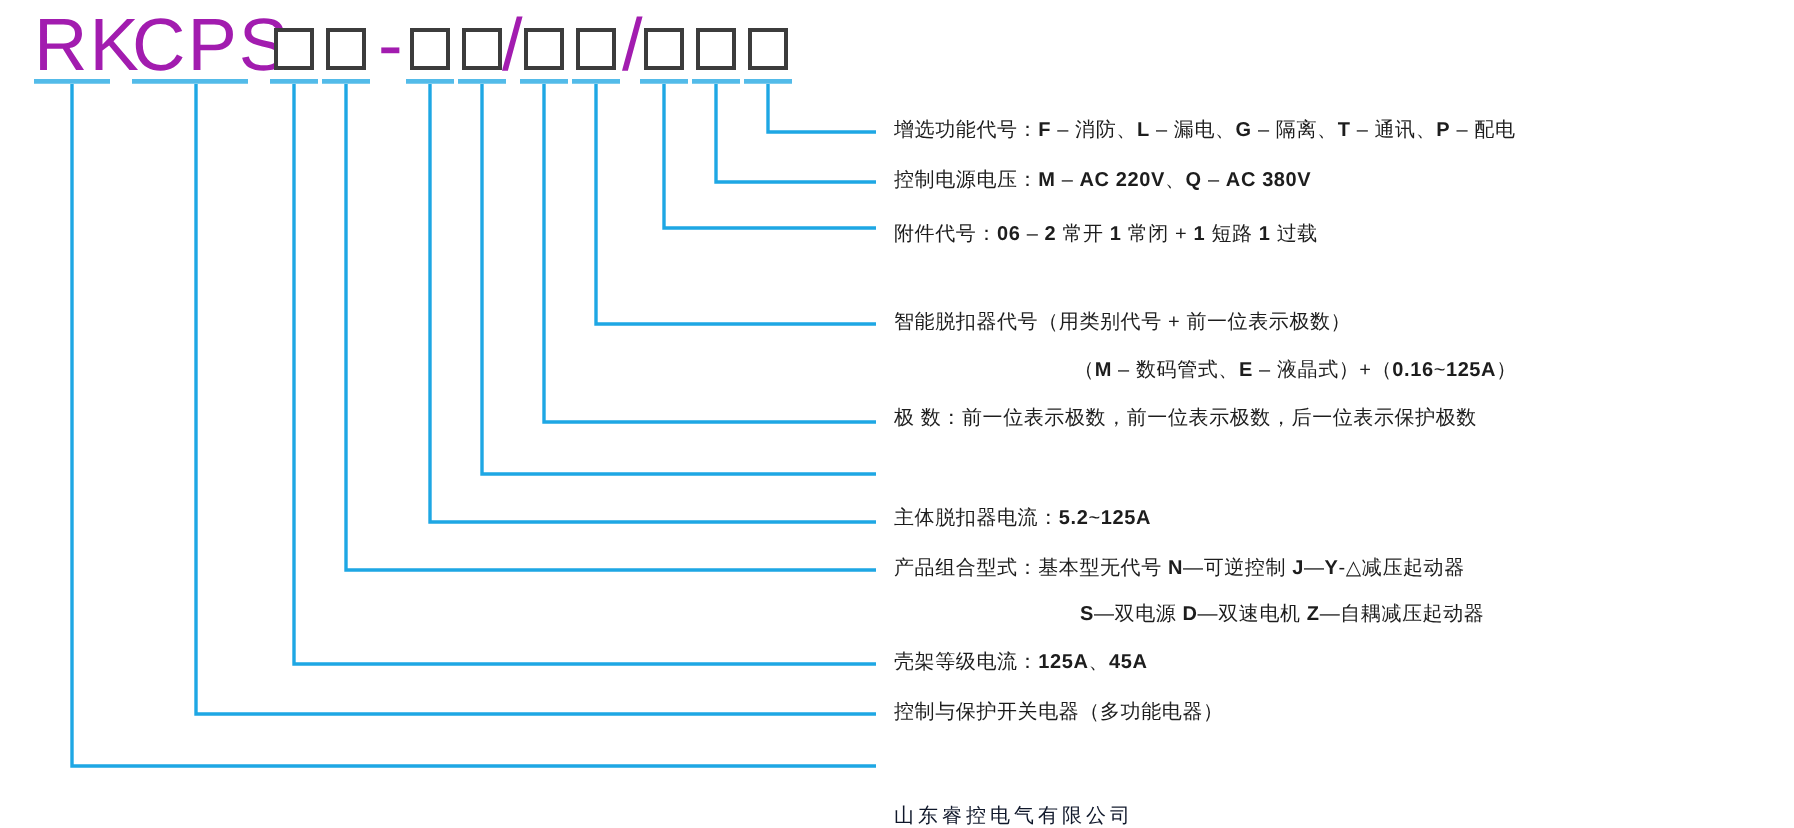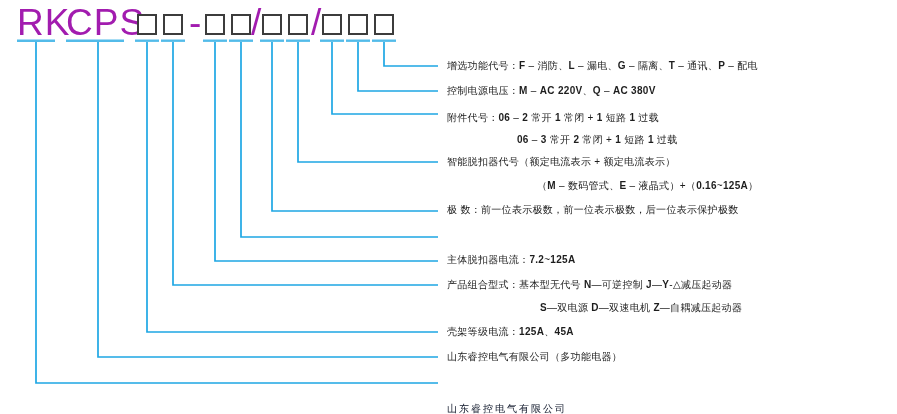--- a/index.html
+++ b/index.html
@@ -77,24 +77,23 @@
   <span class="box" style="left:262px"></span>
   <span class="box" style="left:288px"></span>
   <span class="code-text sep" style="left:311px">/</span>
   <span class="box" style="left:322px"></span>
   <span class="box" style="left:348px"></span>
   <span class="box" style="left:374px"></span>
 
   <div class="label" style="top:58px">增选功能代号：<b>F</b> – 消防、<b>L</b> – 漏电、<b>G</b> – 隔离、<b>T</b> – 通讯、<b>P</b> – 配电</div>
   <div class="label" style="top:83px">控制电源电压：<b>M</b> – <b>AC</b> <b>220V</b>、<b>Q</b> – <b>AC</b> <b>380V</b></div>
   <div class="label" style="top:110px">附件代号：<b>06</b> – <b>2</b> 常开 <b>1</b> 常闭 + <b>1</b> 短路 <b>1</b> 过载</div>
-  <div class="label" style="top:132px;left:517px"><b>06</b> – <b>3</b> 常开 <b>2</b> 常闭 + <b>1</b> 短路 <b>1</b> 过载</div>
-  <div class="label" style="top:154px">智能脱扣器代号（额定电流表示 + 额定电流表示）</div>
+  <div class="label" style="top:154px">智能脱扣器代号（用类别代号 + 前一位表示极数）</div>
   <div class="label" style="top:178px;left:537px">（<b>M</b> – 数码管式、<b>E</b> – 液晶式）+（<b>0.16</b>~<b>125A</b>）</div>
   <div class="label" style="top:202px">极 数：前一位表示极数，前一位表示极数，后一位表示保护极数</div>
-  <div class="label" style="top:252px">主体脱扣器电流：<b>7.2</b>~<b>125A</b></div>
+  <div class="label" style="top:252px">主体脱扣器电流：<b>5.2</b>~<b>125A</b></div>
   <div class="label" style="top:277px">产品组合型式：基本型无代号 <b>N</b>—可逆控制 <b>J</b>—<b>Y</b>-△减压起动器</div>
   <div class="label" style="top:300px;left:540px"><b>S</b>—双电源 <b>D</b>—双速电机 <b>Z</b>—自耦减压起动器</div>
   <div class="label" style="top:324px">壳架等级电流：<b>125A</b>、<b>45A</b></div>
-  <div class="label" style="top:349px">山东睿控电气有限公司（多功能电器）</div>
+  <div class="label" style="top:349px">控制与保护开关电器（多功能电器）</div>
   <div class="label company" style="top:377px">山东睿控电气有限公司</div>
 
 </div>
 
 </body></html>

